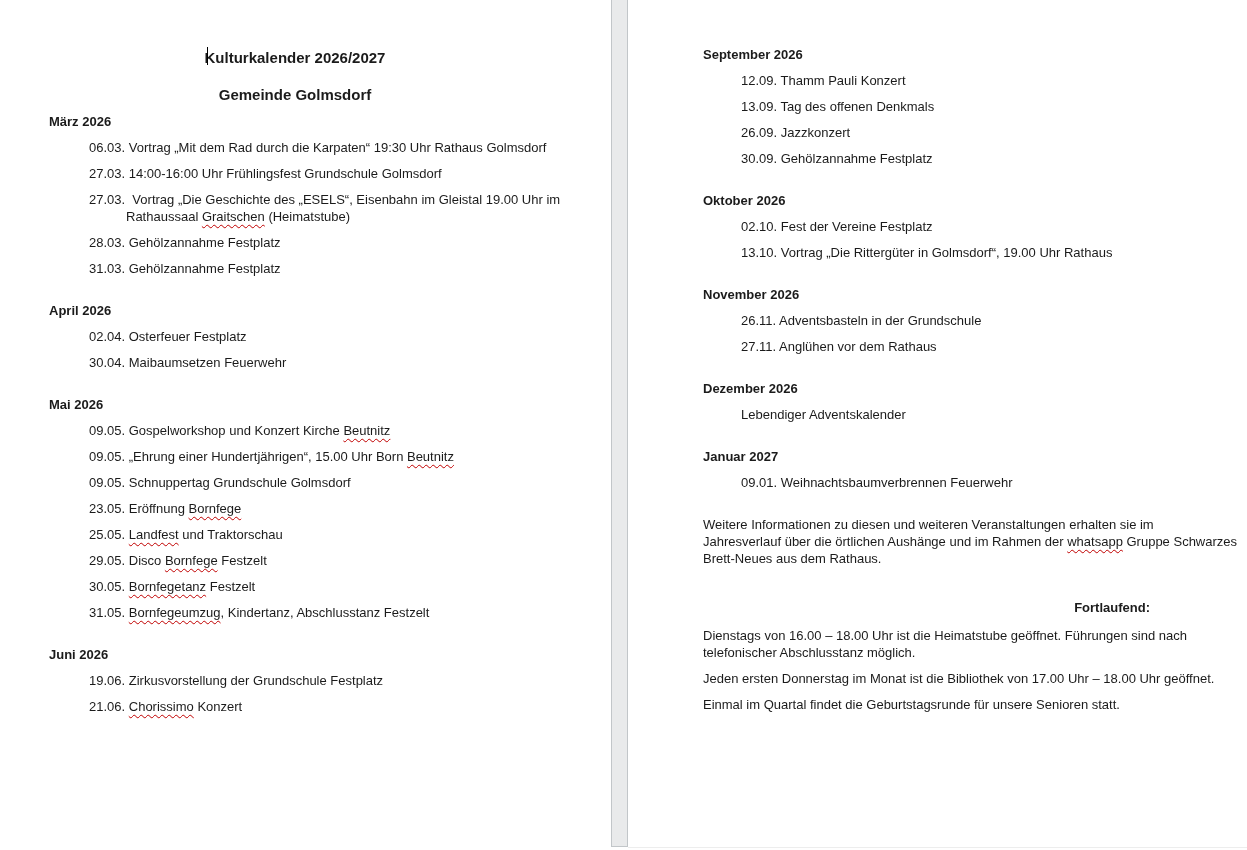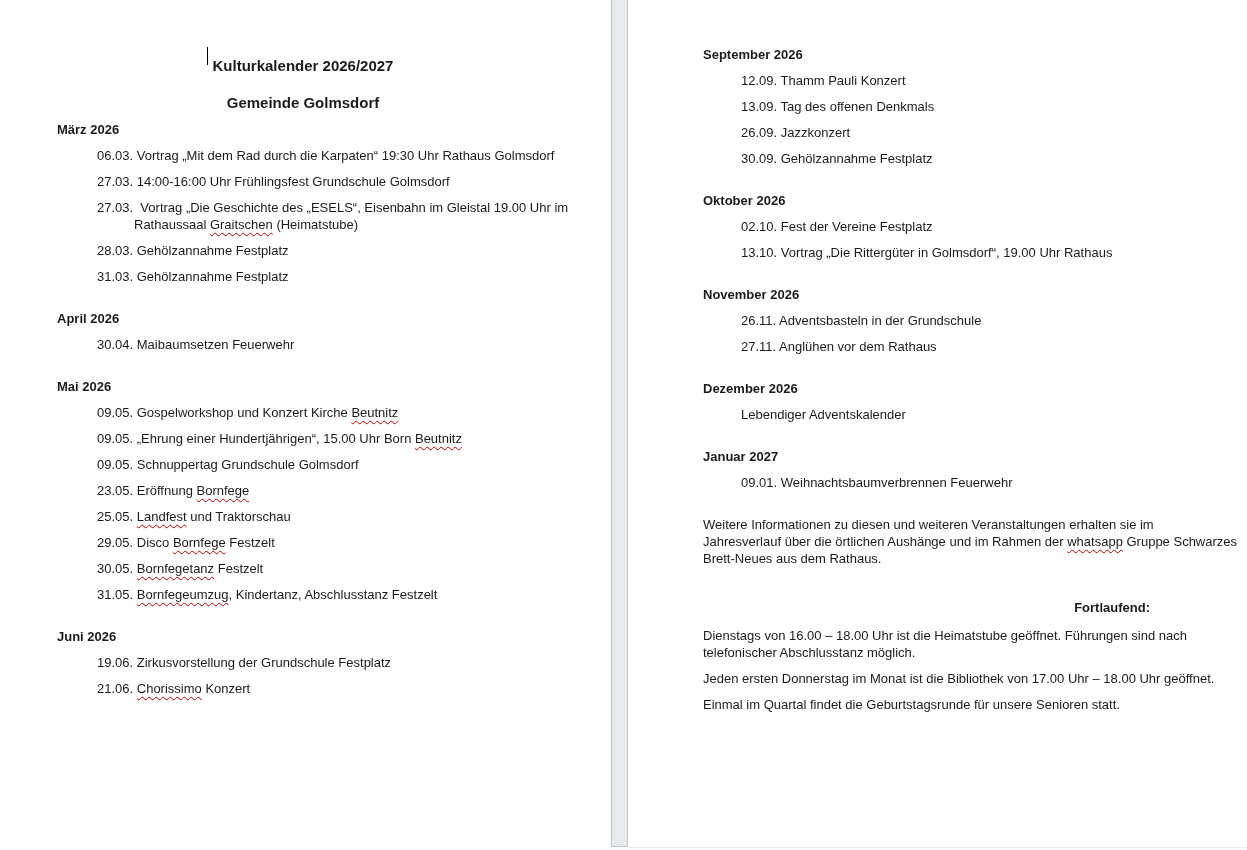--- a/index.html
+++ b/index.html
@@ -1,21 +1,21 @@
 <!DOCTYPE html>
 <html><head>
 <meta charset="utf-8">
 <style>
   html,body{margin:0;padding:0;background:#ffffff;}
   #canvas{
     position:relative;width:1247px;height:850px;overflow:hidden;background:#ffffff;
     font-family:"Liberation Sans","DejaVu Sans",sans-serif;color:#1b1b1b;
   }
   .page{position:absolute;top:0;background:#ffffff;}
-  #page-left{left:0;width:612px;height:636px;padding:12px;box-sizing:border-box;}
+  #page-left{left:0;width:612px;height:636px;padding:4px;box-sizing:border-box;}
   #page-right{left:628px;width:522px;height:850px;box-sizing:border-box;}
   .page-inner-left{padding:44px 0 0 45px;}
   .page-inner-right{padding:46px 0 0 75px;}
   #page-gap{
     position:absolute;left:611px;top:0;width:15px;height:846px;
     background:#e9eaeb;border-left:1px solid #c2c6c9;border-right:1px solid #c2c6c9;
     border-bottom:1px solid #c2c6c9;
   }
   #bottom-edge{position:absolute;left:628px;top:847px;width:619px;height:1px;background:#ededed;}
   #text-cursor{position:absolute;left:207px;top:47px;width:1px;height:18px;background:#000;}
@@ -67,20 +67,23 @@
             <div class="event">
               <div class="line"><span>28.03. Gehölzannahme Festplatz</span></div>
             </div>
             <div class="event">
               <div class="line"><span>31.03. Gehölzannahme Festplatz</span></div>
             </div>
           </div>
           <div class="month-section">
             <div class="month-heading">April 2026</div>
             <div class="event">
+              <div class="line"><span>02.04. Osterfeuer Festplatz</span></div>
+            </div>
+            <div class="event">
               <div class="line"><span>30.04. Maibaumsetzen Feuerwehr</span></div>
             </div>
           </div>
           <div class="month-section">
             <div class="month-heading">Mai 2026</div>
             <div class="event">
               <div class="line"><span>09.05. Gospelworkshop und Konzert Kirche </span><span class="spell">Beutnitz</span></div>
             </div>
             <div class="event">
               <div class="line"><span>09.05. „Ehrung einer Hundertjährigen“, 15.00 Uhr Born </span><span class="spell">Beutnitz</span></div>

